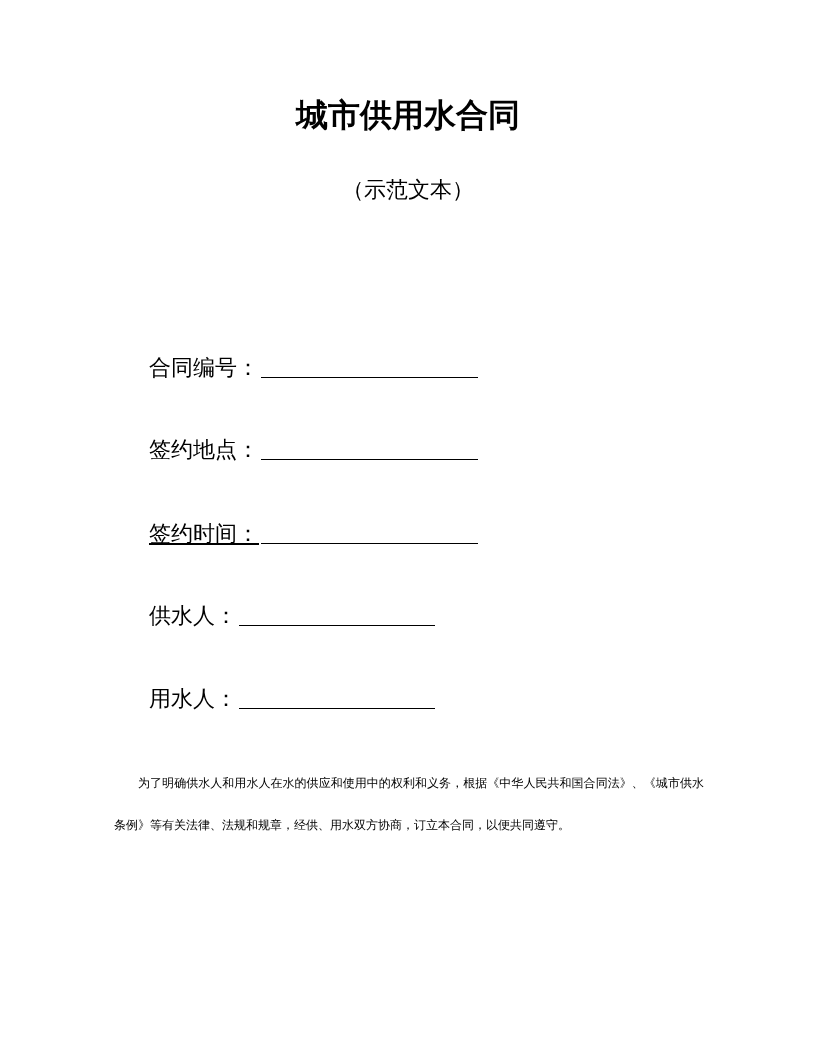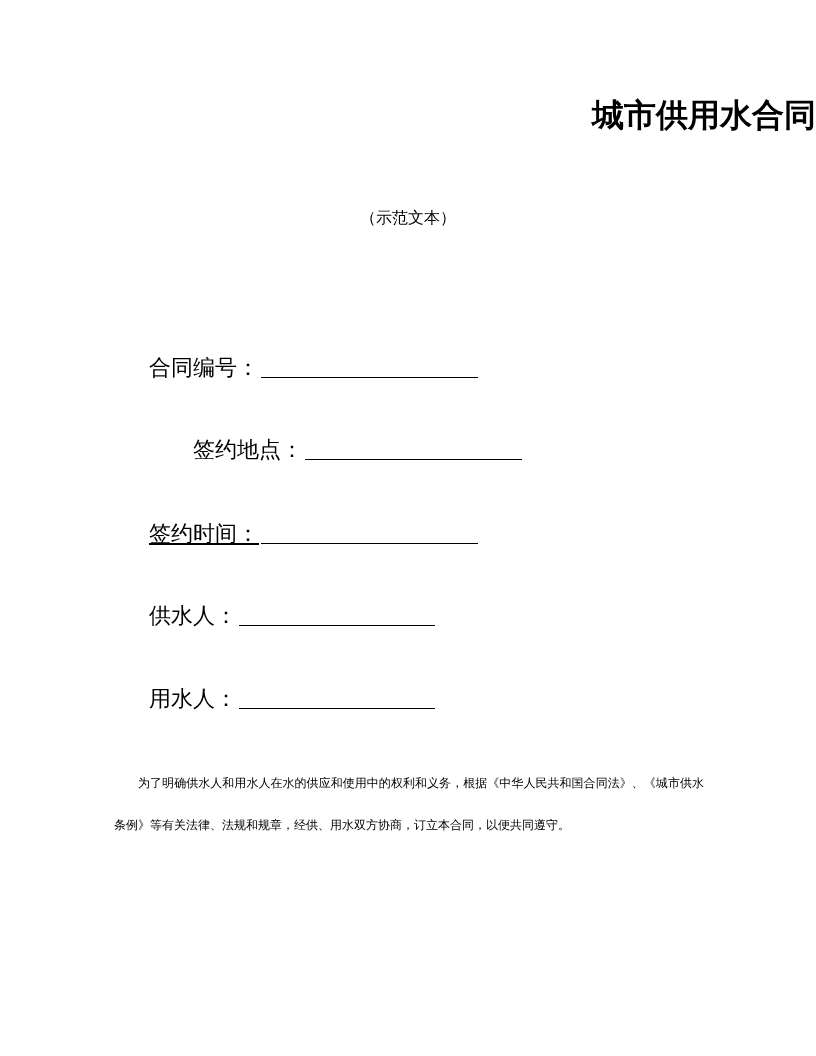--- a/index.html
+++ b/index.html
@@ -14,47 +14,46 @@
     background: #ffffff;
     color: #000000;
     font-family: "DejaVu Serif", "Liberation Serif", serif;
     overflow: hidden;
   }
   .doc-title {
     position: absolute;
     top: 95px;
     left: 0;
     right: 0;
-    text-align: right;
+    text-align: center;
     font-size: 32px;
     line-height: 40px;
     font-weight: bold;
     font-family: "DejaVu Sans", "Liberation Sans", sans-serif;
     letter-spacing: 0;
   }
   .doc-subtitle {
     position: absolute;
     top: 177px;
     left: 0;
     right: 0;
     text-align: center;
-    font-size: 16px;
+    font-size: 22px;
     line-height: 26px;
     font-weight: normal;
-    margin-top: 28px;
   }
   .field-row {
     position: absolute;
     left: 149px;
     font-size: 22px;
     line-height: 20px;
     white-space: nowrap;
   }
   .r1 { top: 358px; }
-  .r2 { top: 440px; margin-left: 44px; }
+  .r2 { top: 440px; }
   .r3 { top: 524px; text-decoration: underline; }
   .r4 { top: 606px; }
   .r5 { top: 689px; }
   .blank-line {
     display: inline-block;
     border-bottom: 1px solid #000000;
     height: 16px;
     vertical-align: -3px;
     margin-left: 2px;
     overflow: hidden;

